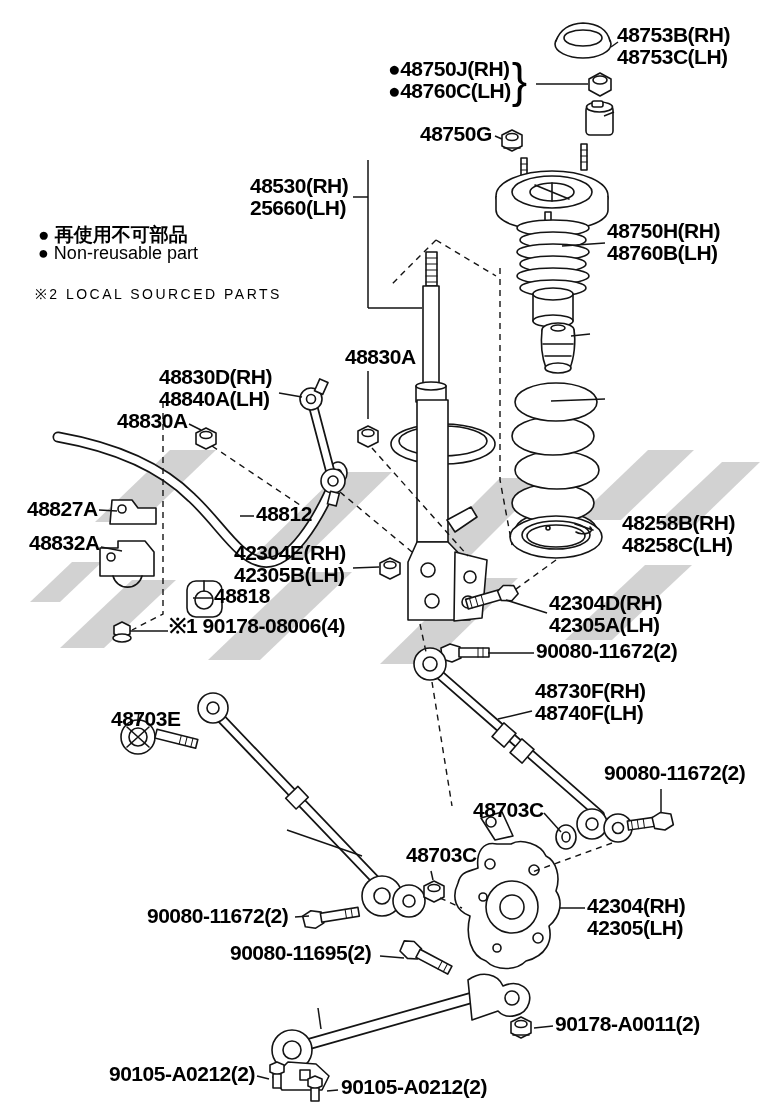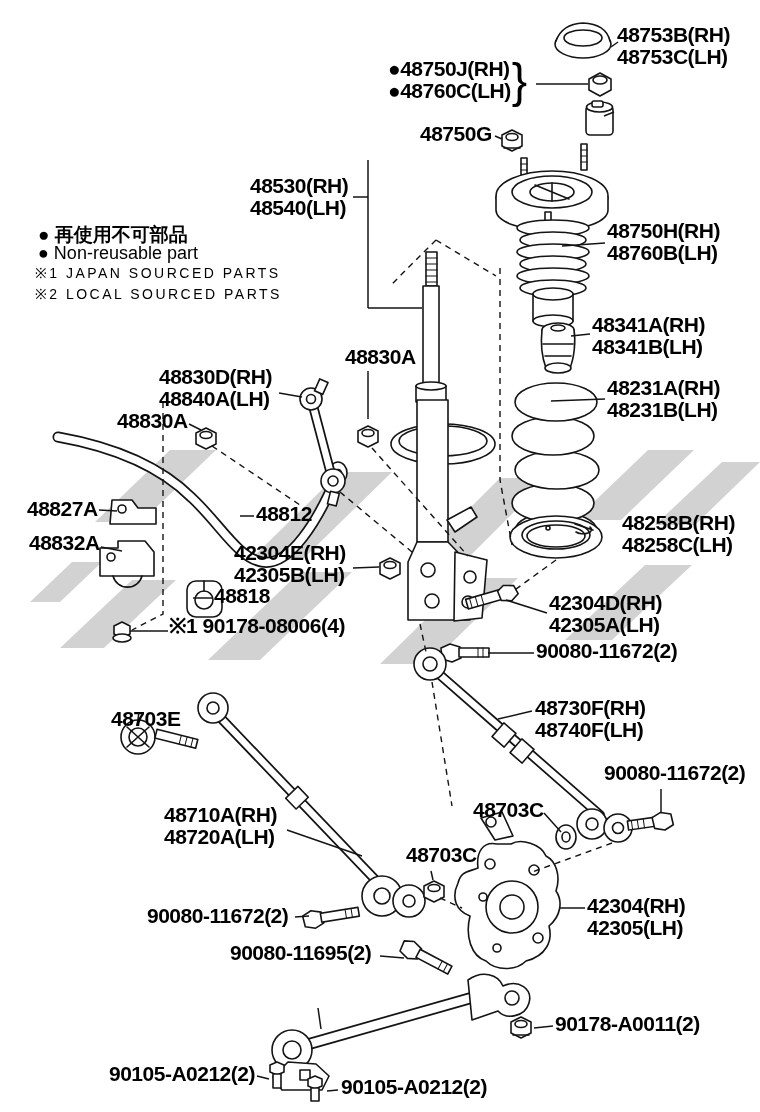--- a/index.html
+++ b/index.html
@@ -339,59 +339,52 @@
     <path d="M327,1091 L338,1090"></path>
   </g>
 </svg>
 
 <div class="lbl" style="left:617px;top:24px"><span>48753B(RH)
 48753C(LH)</span></div>
 <div class="lbl" style="left:388px;top:58px"><span>●48750J(RH)
 ●48760C(LH)</span><span class="brace">}</span></div>
 <div class="lbl" style="left:420px;top:123px"><span>48750G</span></div>
 <div class="lbl" style="left:250px;top:175px"><span>48530(RH)
-48540(LH)</span></div>
+25660(LH)</span></div>
 <div class="lbl" style="left:607px;top:220px"><span>48750H(RH)
 48760B(LH)</span></div>
-<div class="lbl" style="left:592px;top:314px"><span>48341A(RH)
-48341B(LH)</span></div>
 <div class="lbl" style="left:345px;top:346px"><span>48830A</span></div>
 <div class="lbl" style="left:159px;top:366px"><span>48830D(RH)
 48840A(LH)</span></div>
 <div class="lbl" style="left:117px;top:410px"><span>48830A</span></div>
-<div class="lbl" style="left:607px;top:377px"><span>48231A(RH)
-48231B(LH)</span></div>
 <div class="lbl" style="left:27px;top:498px"><span>48827A</span></div>
 <div class="lbl" style="left:256px;top:503px"><span>48812</span></div>
 <div class="lbl" style="left:29px;top:532px"><span>48832A</span></div>
 <div class="lbl" style="left:622px;top:512px"><span>48258B(RH)
 48258C(LH)</span></div>
 <div class="lbl" style="left:234px;top:542px"><span>42304E(RH)
 42305B(LH)</span></div>
 <div class="lbl" style="left:214px;top:585px"><span>48818</span></div>
 <div class="lbl" style="left:169px;top:615px"><span>※1 90178-08006(4)</span></div>
 <div class="lbl" style="left:549px;top:592px"><span>42304D(RH)
 42305A(LH)</span></div>
 <div class="lbl" style="left:536px;top:640px"><span>90080-11672(2)</span></div>
 <div class="lbl" style="left:111px;top:708px"><span>48703E</span></div>
-<div class="lbl" style="left:535px;top:697px"><span>48730F(RH)
+<div class="lbl" style="left:535px;top:680px"><span>48730F(RH)
 48740F(LH)</span></div>
 <div class="lbl" style="left:604px;top:762px"><span>90080-11672(2)</span></div>
-<div class="lbl" style="left:164px;top:804px"><span>48710A(RH)
-48720A(LH)</span></div>
 <div class="lbl" style="left:473px;top:799px"><span>48703C</span></div>
 <div class="lbl" style="left:406px;top:844px"><span>48703C</span></div>
 <div class="lbl" style="left:587px;top:895px"><span>42304(RH)
 42305(LH)</span></div>
 <div class="lbl" style="left:147px;top:905px"><span>90080-11672(2)</span></div>
 <div class="lbl" style="left:230px;top:942px"><span>90080-11695(2)</span></div>
 <div class="lbl" style="left:555px;top:1013px"><span>90178-A0011(2)</span></div>
 <div class="lbl" style="left:109px;top:1063px"><span>90105-A0212(2)</span></div>
 <div class="lbl" style="left:341px;top:1076px"><span>90105-A0212(2)</span></div>
 
 <div class="lbl small" style="left:38px;top:224px"><span>● 再使用不可部品</span></div>
 <div class="lbl smaller" style="left:38px;top:242px"><span>● Non-reusable part</span></div>
-<div class="lbl note" style="left:35px;top:262px"><span>※1 JAPAN SOURCED PARTS</span></div>
 <div class="lbl note" style="left:35px;top:283px"><span>※2 LOCAL SOURCED PARTS</span></div>
 
 <div class="lbl code" style="left:681px;top:1088px"><span>483277D</span></div>
 
 </div>
 
 </body></html>

